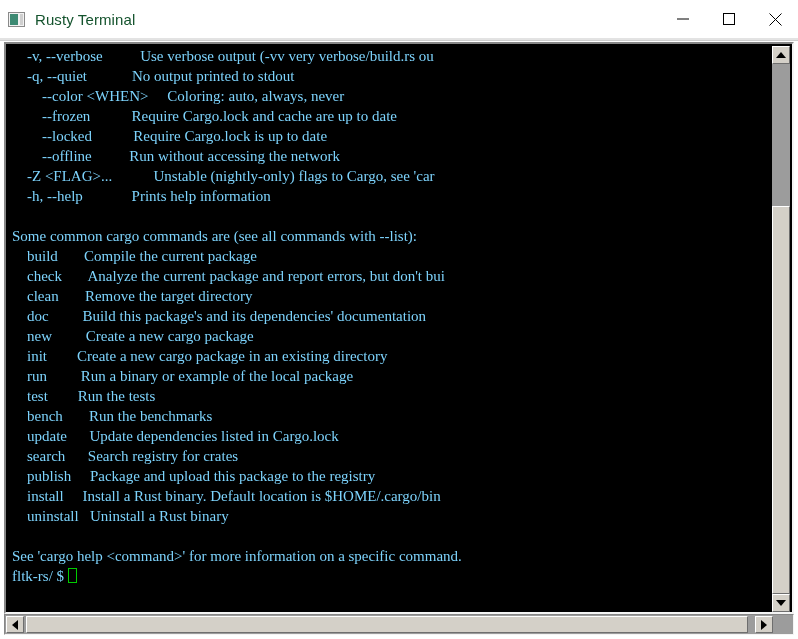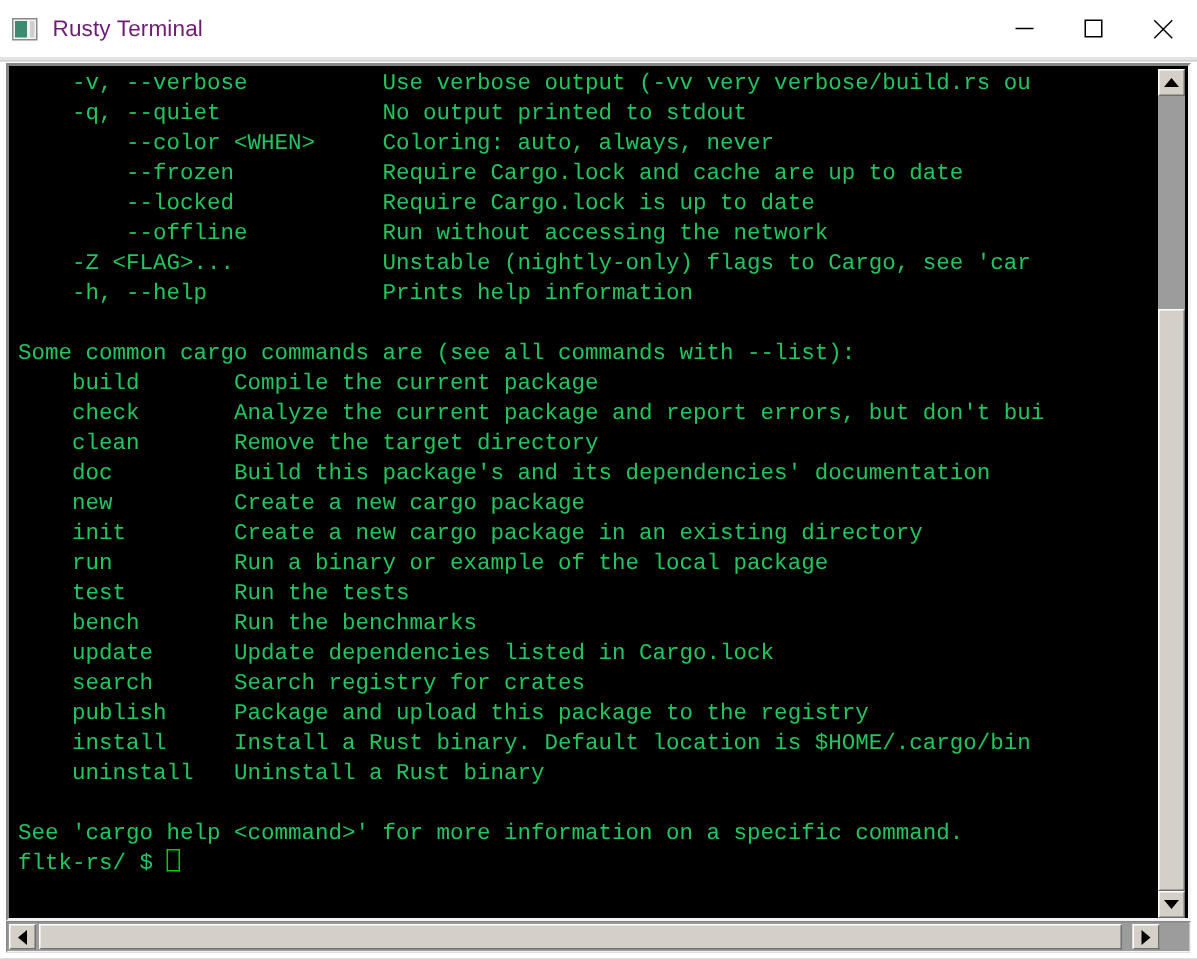--- a/index.html
+++ b/index.html
@@ -53,21 +53,21 @@
   }
   .title-icon::after {
     content: "";
     position: absolute;
     left: 11px; top: 1px;
     width: 3px; height: 11px;
     background: #cfcfcf;
   }
   .title-text {
     font-size: 15px;
-    color: #701a75;
+    color: #14532d;
     letter-spacing: 0.1px;
     white-space: nowrap;
   }
   .win-buttons {
     position: absolute;
     right: 0; top: 0;
     height: 38px;
     display: flex;
     align-items: center;
   }
@@ -113,24 +113,24 @@
     width: 760px;
     height: 568px;
     background: #000000;
     overflow: hidden;
   }
   .term-lines {
     position: absolute;
     left: 0;
     top: 2px;
     white-space: pre;
-    font-family: Liberation Mono, monospace;
+    font-family: Liberation Serif, serif;
     font-size: 15px;
     line-height: 20px;
-    color: #22c55e;
+    color: #7dd3fc;
     letter-spacing: 0px;
   }
   .term-lines .line {
     height: 20px;
     white-space: pre;
   }
   .cursor {
     display: inline-block;
     width: 9px;
     height: 15px;

